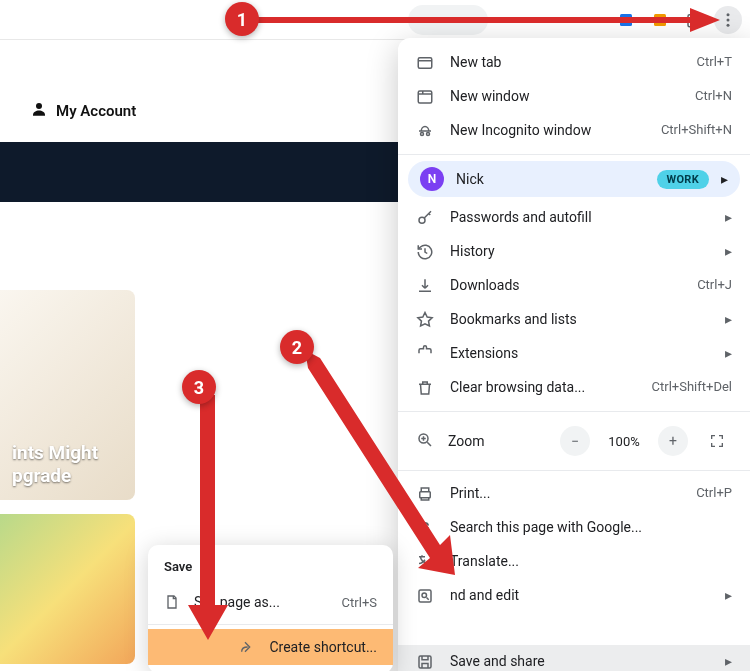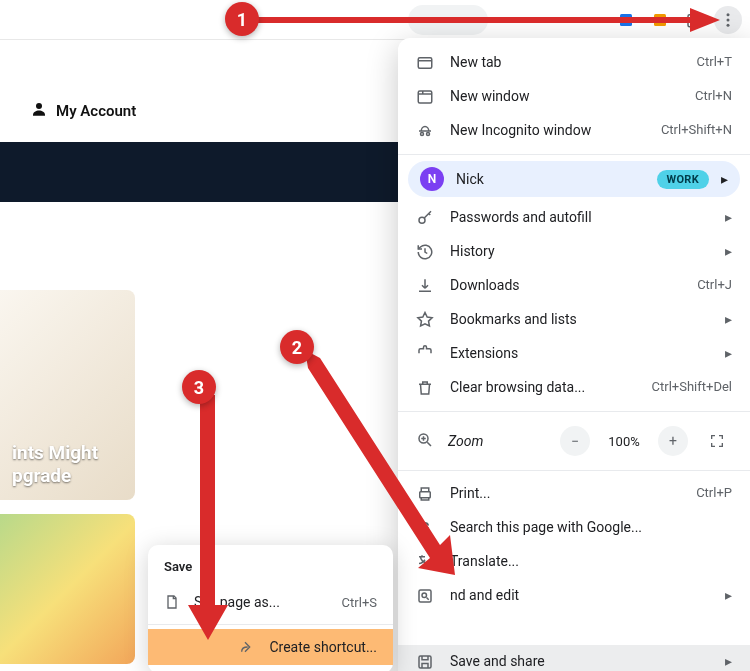--- a/index.html
+++ b/index.html
@@ -33,21 +33,21 @@
   .mrow { display:flex; align-items:flex-start; gap:16px; padding:8px 18px; position:relative; }
   .mrow.hover { background:#ecedee;margin-top:32px; }
   .mrow .ic { width:18px; height:18px; color:#5f6368; display:flex; align-items:center; justify-content:center; flex-shrink:0; }
   .mrow .lbl { flex:1; }
   .mrow .sc { color:#5f6368; font-size:13px; }
   .mrow .chev { color:#5f6368; }
   .profile-row { background:#e8f0fe; margin:4px 10px; border-radius:20px; padding:6px 12px; display:flex; align-items:center; gap:12px; }
   .avatar { width:24px;height:24px;border-radius:50%;background:#7b3ff2;color:#fff;display:flex;align-items:center;justify-content:center;font-size:12px;font-weight:600;}
   .badge { background:#4fd1e8; color:#003b4a; font-size:11px; font-weight:700; padding:3px 10px; border-radius:10px; letter-spacing:0.3px;}
   .zoom-row { display:flex; align-items:center; gap:14px; padding:8px 18px; }
-  .zoom-row .lbl { flex:1;font-style:italic; }
+  .zoom-row .lbl { flex:1; }
   .zbtn { width:30px;height:30px;border-radius:50%;background:#f1f3f4;display:flex;align-items:center;justify-content:center;color:#5f6368; }
   .zval { font-size:13px; color:#202124; min-width:40px; text-align:center;}
 
   .marker { position:absolute; width:34px;height:34px;border-radius:50%;background:#d92b2b;color:#fff;font-weight:700;display:flex;align-items:center;justify-content:center;font-size:18px; z-index:50; box-shadow:0 2px 6px rgba(0,0,0,0.3);}
   svg.arrow { position:absolute; z-index:49; overflow:visible; }
   svg.arrow path { fill:#d92b2b; }
 </style>
 </head>
 <body>
 

